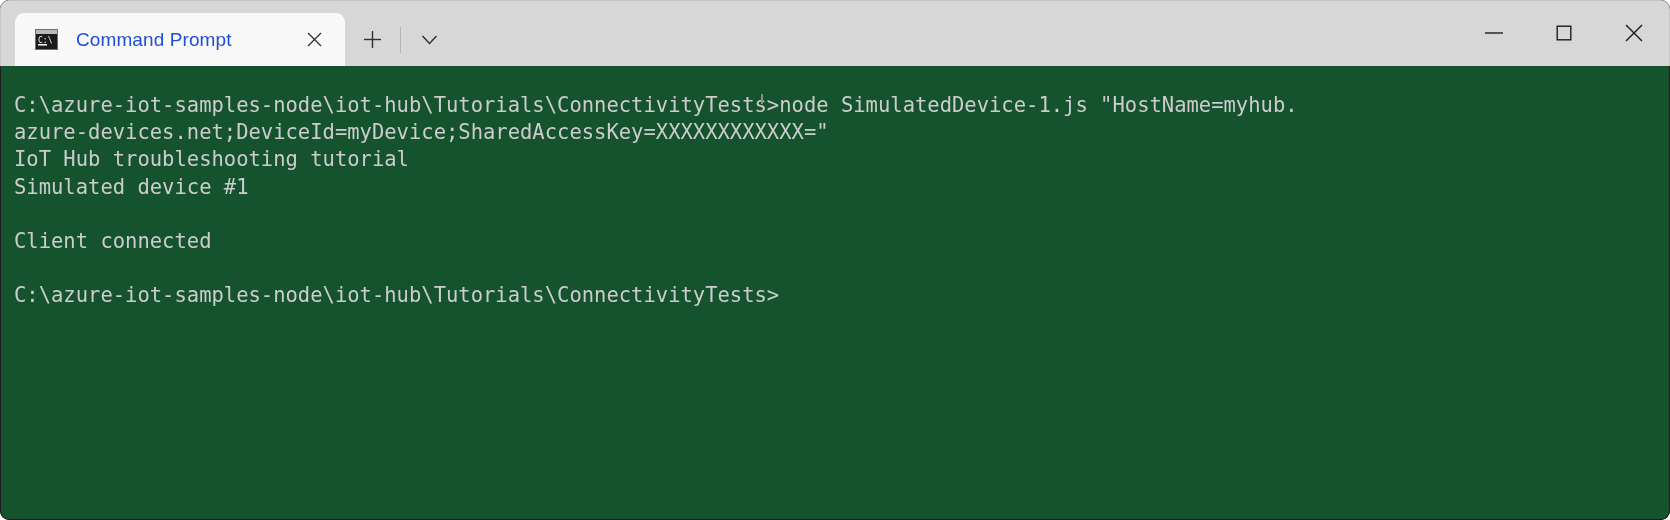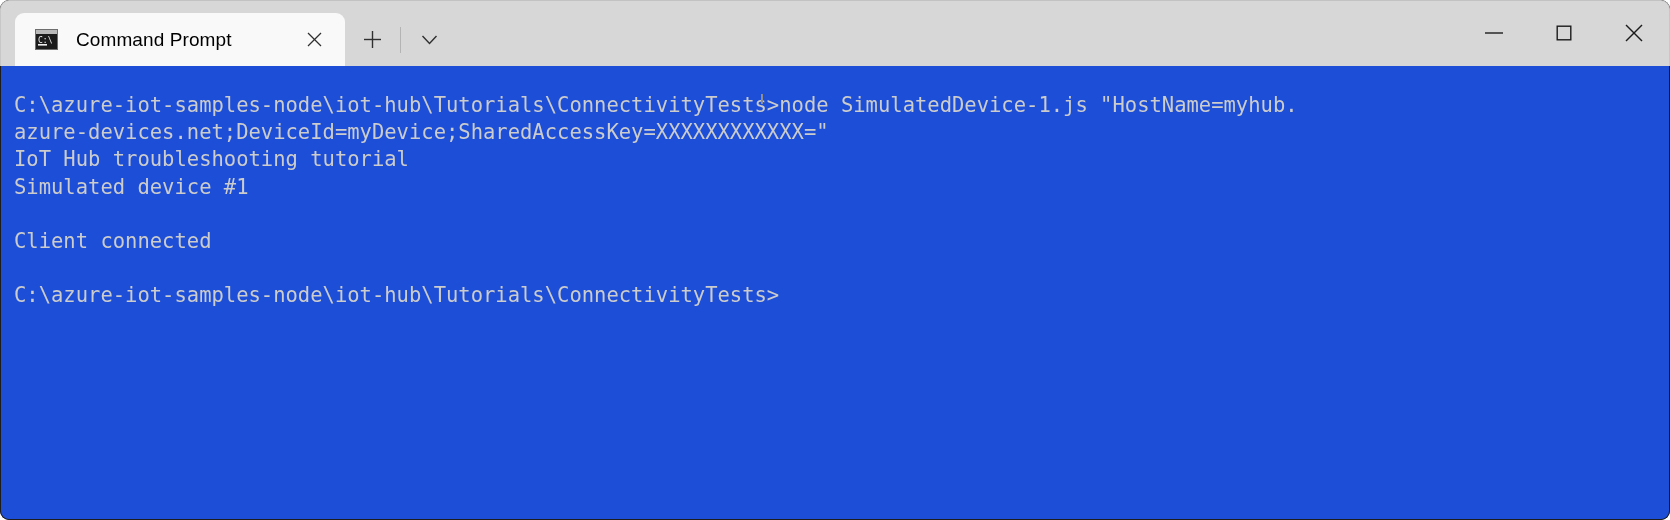--- a/index.html
+++ b/index.html
@@ -69,21 +69,21 @@
     width: 23px;
     height: 21px;
     flex: 0 0 auto;
     margin-right: 18px;
     position: relative;
   }
 
   .tab-label {
     flex: 1 1 auto;
     font-size: 19px;
-    color: #000000;
+    color: #1d4ed8;
     font-family: "Liberation Sans", sans-serif;
     white-space: nowrap;
     letter-spacing: 0.1px;
   }
 
   .tab-close {
     width: 34px;
     height: 34px;
     margin-left: 20px;
     flex: 0 0 auto;
@@ -136,21 +136,21 @@
     cursor: default;
   }
 
   
   .terminal {
     position: absolute;
     top: 66px; left: 0;
     width: 1670px;
     height: 454px;
     box-sizing: border-box;
-    background: #1d4ed8;
+    background: #14532d;
     border-bottom-left-radius: 9px;
     border-bottom-right-radius: 9px;
     border-left: 1px solid #1d1d1d;
     border-right: 1px solid #1d1d1d;
     border-bottom: 1px solid #1d1d1d;
     overflow: hidden;
     padding: 26px 0 0 13px;
   }
 
   .console-text {

